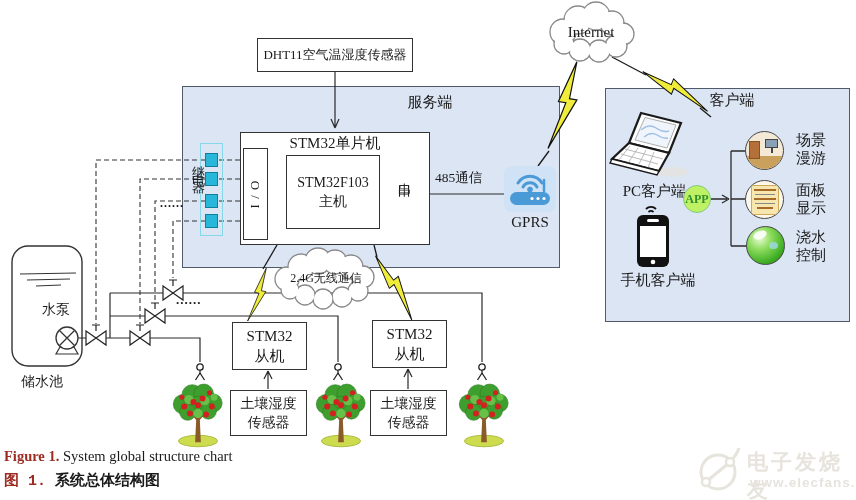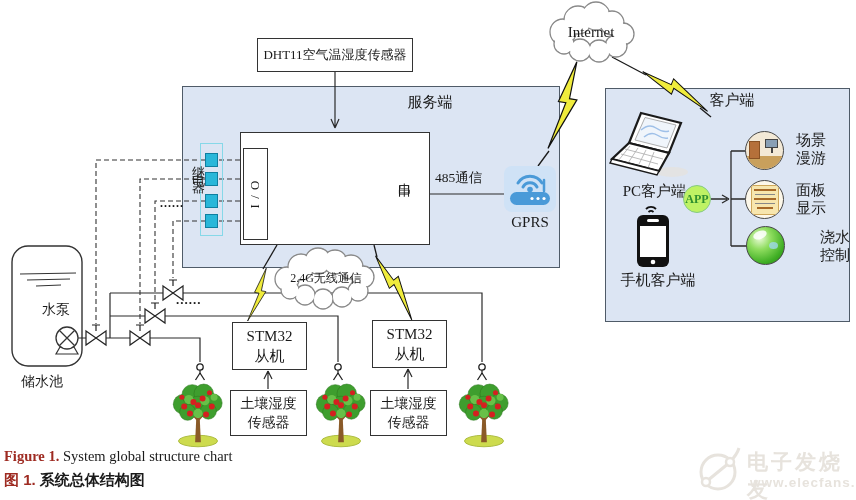--- a/index.html
+++ b/index.html
@@ -221,25 +221,30 @@
     </g>
   </svg>
 
   <div class="abs wbox cc" style="left:257px;top:38px;width:156px;height:34px;">
     <span class="lbl" style="font-size:13px;">DHT11空气温湿度传感器</span>
   </div>
 
   <div class="abs lbl" style="left:398px;top:93px;width:64px;font-size:15px;text-align:center;">服务端</div>
 
   <div class="abs wbox" style="left:240px;top:132px;width:190px;height:113px;"></div>
+  <div class="abs lbl" style="left:245px;top:134px;width:180px;font-size:15px;text-align:center;">STM32单片机</div>
 
   <div class="abs wbox cc" style="left:243px;top:148px;width:25px;height:92px;">
     <span style="transform:rotate(-90deg);font-size:13px;letter-spacing:1px;white-space:nowrap;">I / O</span>
   </div>
 
+  <div class="abs wbox cc" style="left:286px;top:155px;width:94px;height:74px;">
+    <span style="font-size:14px;line-height:19px;">STM32F103</span>
+    <span style="font-size:14px;line-height:19px;">主机</span>
+  </div>
 
   <div class="abs vert" style="left:395px;top:172px;font-size:14px;letter-spacing:3px;">串口</div>
 
   <div class="abs" style="left:200px;top:143px;width:23px;height:93px;border:1px solid #86d8e8;box-sizing:border-box;"></div>
   <div class="abs" style="left:205px;top:153px;width:13px;height:14px;background:#29b7d9;border:1px solid #0f7fa0;box-sizing:border-box;"></div>
   <div class="abs" style="left:205px;top:172px;width:13px;height:14px;background:#29b7d9;border:1px solid #0f7fa0;box-sizing:border-box;"></div>
   <div class="abs" style="left:205px;top:194px;width:13px;height:14px;background:#29b7d9;border:1px solid #0f7fa0;box-sizing:border-box;"></div>
   <div class="abs" style="left:205px;top:214px;width:13px;height:14px;background:#29b7d9;border:1px solid #0f7fa0;box-sizing:border-box;"></div>
   <div class="abs vert" style="left:189px;top:155px;font-size:13px;letter-spacing:8px;">继电器</div>
   <div class="abs lbl" style="left:160px;top:196px;font-size:12px;font-weight:bold;letter-spacing:1px;">......</div>
@@ -292,21 +297,21 @@
   </div>
   <div class="abs flabel" style="left:796px;top:181px;">
     <div>面板</div>
     <div>显示</div>
   </div>
 
   <div class="abs fcirc" style="left:746px;top:226px;width:39px;height:39px;background:radial-gradient(circle at 34% 30%, #eafbd8 0%, #8fdd5f 32%, #3fae24 70%, #237f10 100%);">
     <div class="abs" style="left:6px;top:4px;width:14px;height:8px;background:#fff;opacity:.85;border-radius:50%;transform:rotate(-22deg);"></div>
     <div class="abs" style="left:22px;top:15px;width:9px;height:7px;background:#9fd8ea;opacity:.8;border-radius:50%;"></div>
   </div>
-  <div class="abs flabel" style="left:796px;top:228px;margin-left:24px;">
+  <div class="abs flabel" style="left:796px;top:228px;">
     <div>浇水</div>
     <div>控制</div>
   </div>
 
   <div class="abs lbl" style="left:42px;top:301px;font-size:14px;">水泵</div>
   <div class="abs lbl" style="left:21px;top:373px;font-size:14px;">储水池</div>
 
   <div class="abs wbox cc" style="left:232px;top:322px;width:75px;height:48px;">
     <span style="font-size:15px;line-height:20px;">STM32</span>
     <span style="font-size:15px;line-height:20px;">从机</span>
@@ -321,20 +326,20 @@
     <span style="font-size:14px;line-height:19px;">传感器</span>
   </div>
   <div class="abs wbox cc" style="left:370px;top:390px;width:77px;height:46px;">
     <span style="font-size:14px;line-height:19px;">土壤湿度</span>
     <span style="font-size:14px;line-height:19px;">传感器</span>
   </div>
 
   <div class="abs cap-en" style="left:4px;top:448px;">
     <span class="red">Figure 1.</span><span> System global structure chart</span>
   </div>
-  <div class="abs cap-zh" style="left:4px;top:471px;">
+  <div class="abs cap-zh" style="left:4px;top:471px;font-family:Liberation Mono, monospace;">
     <span class="red">图 1.</span><span> 系统总体结构图</span>
   </div>
 
   <div class="abs wm" style="left:747px;top:448px;font-size:21px;font-weight:bold;letter-spacing:3px;font-family:'Liberation Sans',sans-serif;">电子发烧友</div>
   <div class="abs wm" style="left:750px;top:475px;font-size:13.5px;font-weight:bold;letter-spacing:1px;font-family:'Liberation Sans',sans-serif;">www.elecfans.com</div>
 
 </div>
 
 </body></html>

